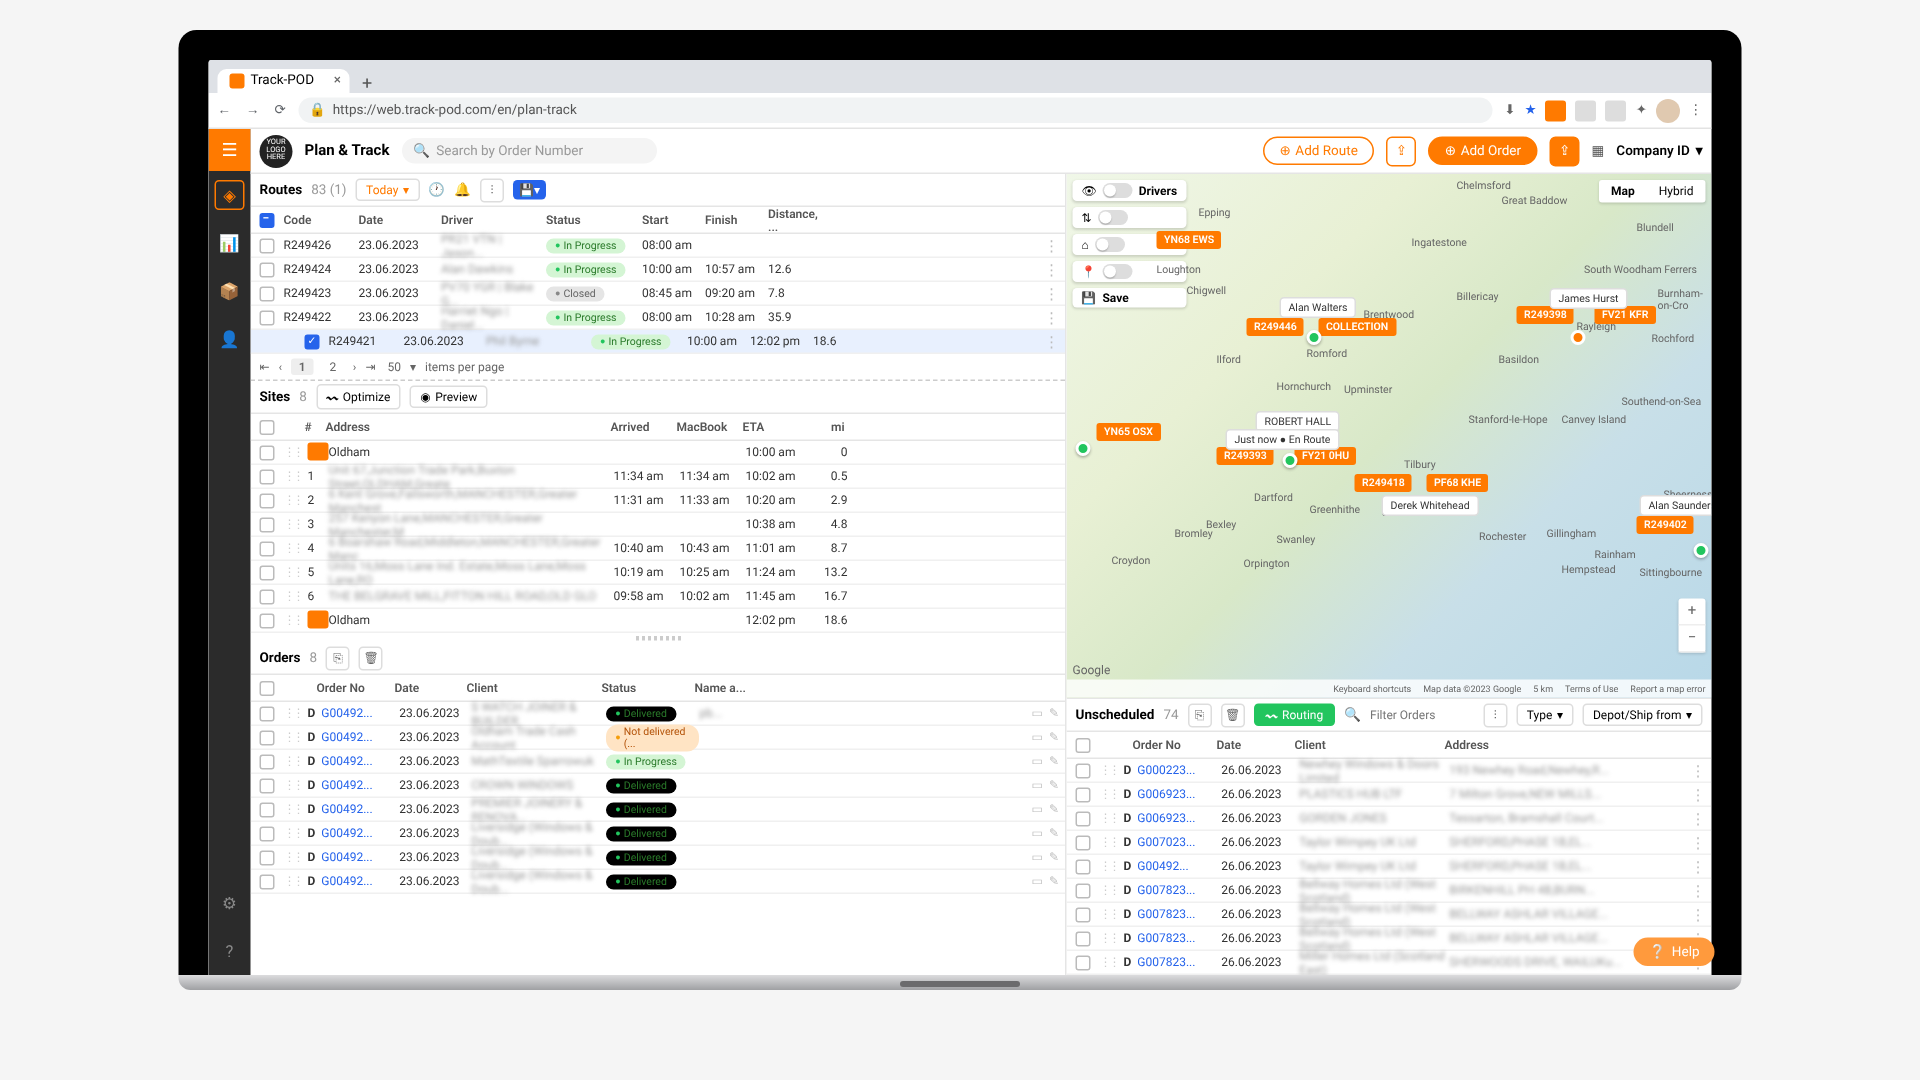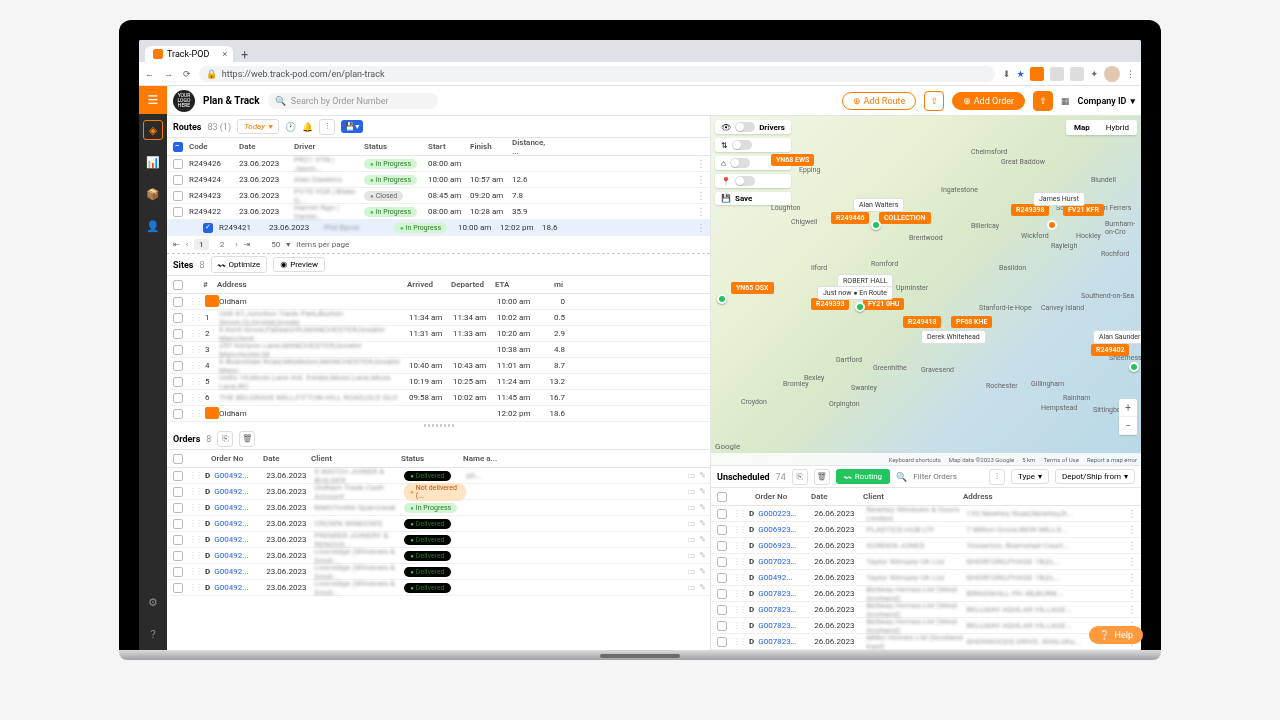--- a/index.html
+++ b/index.html
@@ -36,21 +36,21 @@
 .btn-orange{background:#ff7a00;color:#fff;border:1px solid #ff7a00;}
 .btn-square{width:20px;height:20px;border-radius:4px;display:flex;align-items:center;justify-content:center;}
 .company-id{display:flex;align-items:center;gap:4px;font-weight:600;}
 .content{flex:1;display:flex;overflow:hidden;}
 .left{flex:1;display:flex;flex-direction:column;overflow:hidden;border-right:1px solid #e5e5e5;min-width:0;}
 .right{width:430px;display:flex;flex-direction:column;overflow:hidden;}
 .panel-hdr{height:22px;background:#fff;border-bottom:1px solid #e5e5e5;display:flex;align-items:center;padding:0 6px;gap:6px;font-size:9px;}
 .panel-title{font-weight:700;}
 .count{color:#999;}
 .pill-btn{border:1px solid #ddd;border-radius:3px;padding:2px 6px;display:flex;align-items:center;gap:3px;background:#fff;cursor:pointer;font-size:8px;}
-.pill-orange{color:#ff7a00;font-style:italic;}
+.pill-orange{color:#ff7a00;}
 .filter-input{flex:1;background:#fff;border:none;color:#999;font-size:8px;}
 .icon-box{width:16px;height:16px;border:1px solid #ddd;border-radius:3px;display:flex;align-items:center;justify-content:center;color:#666;font-size:8px;}
 .dropdown-blue{background:#2563eb;color:#fff;border-radius:3px;padding:2px 4px;display:flex;align-items:center;gap:2px;font-size:8px;}
 .tbl-hdr{height:18px;background:#fff;border-bottom:1px solid #e5e5e5;display:flex;align-items:center;font-size:8px;color:#555;font-weight:600;padding-left:6px;}
 .tbl-row{height:16px;border-bottom:1px solid #f0f0f0;display:flex;align-items:center;font-size:8px;color:#333;padding-left:6px;}
 .tbl-row.sel{background:#e8f0fe;padding-left:36px;}
 .chk{width:10px;height:10px;border:1px solid #bbb;border-radius:2px;margin-right:6px;}
 .chk.checked{background:#2563eb;border-color:#2563eb;position:relative;}
 .chk.checked:after{content:"✓";color:#fff;font-size:7px;position:absolute;left:1px;top:-1px;}
 .chk.minus{background:#2563eb;border-color:#2563eb;position:relative;}
@@ -113,21 +113,21 @@
 .green-dot{position:absolute;width:10px;height:10px;background:#22c55e;border:2px solid #fff;border-radius:50%;box-shadow:0 1px 2px rgba(0,0,0,0.3);}
 .orange-dot{position:absolute;width:10px;height:10px;background:#ff7a00;border:2px solid #fff;border-radius:50%;}
 .unsched{border-top:1px solid #e5e5e5;}
 .unsched-hdr{height:22px;display:flex;align-items:center;gap:6px;padding:0 6px;font-size:9px;border-bottom:1px solid #e5e5e5;}
 .btn-routing{background:#22c55e;color:#fff;padding:2px 8px;border-radius:3px;display:flex;align-items:center;gap:3px;font-size:8px;}
 .col-uono{width:56px;}
 .col-udate{width:52px;}
 .col-ucli{width:100px;}
 .col-uaddr{width:130px;}
 .help-fab{position:absolute;right:18px;bottom:6px;background:#ff9a3d;color:#fff;border-radius:12px;padding:4px 10px;font-size:9px;display:flex;align-items:center;gap:4px;z-index:10;}
-.city{position:absolute;font-size:7px;color:#666;margin-top:28px;}
+.city{position:absolute;font-size:7px;color:#666;}
 .macbook-label{text-align:center;font-size:8px;color:#888;padding-top:6px;background:linear-gradient(#e8e8ea,#dcdcde);height:28px;}
 </style>
 </head>
 <body>
 
 <div class="laptop">
 <div class="screen">
 <div class="display">
 
 <div class="chrome-tabs">
@@ -276,38 +276,38 @@
     <span class="dots">⋮</span>
   </div>
                 </div>
         <div class="pager">
           <span>⇤</span>
           <span>‹</span>
           <span class="page-num active">1</span>
           <span class="page-num">2</span>
           <span>›</span>
           <span>⇥</span>
-          <span style="margin-left:15px">50</span>
+          <span style="margin-left:2px">50</span>
           <span>▾</span>
           <span>items per page</span>
         </div>
 
         <div class="sites-hdr">
           <span class="panel-title">Sites</span>
           <span class="count">8</span>
           <div class="pill-btn">〰 <span>Optimize</span></div>
           <div class="pill-btn">◉ <span>Preview</span></div>
         </div>
         <div class="tbl-hdr">
           <div class="chk"></div>
           <span style="width:14px"></span>
           <span class="col-num">#</span>
           <span class="col-addr">Address</span>
           <span class="col-arr">Arrived</span>
-          <span class="col-dep">Departed</span>
+          <span class="col-dep">MacBook</span>
           <span class="col-eta">ETA</span>
           <span class="col-mi">mi</span>
         </div>
         <div id="sites-body">
                   <div class="tbl-row">
     <div class="chk"></div>
     <span class="drag">⋮⋮</span>
     <span class="col-num"><span class="truck-ico"></span></span>
     <span class="col-addr ">Oldham</span>
     <span class="col-arr"></span>

